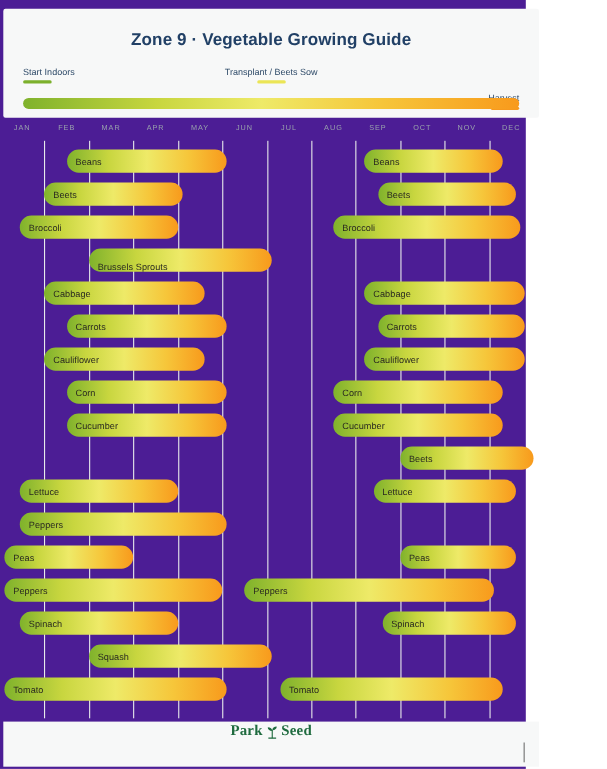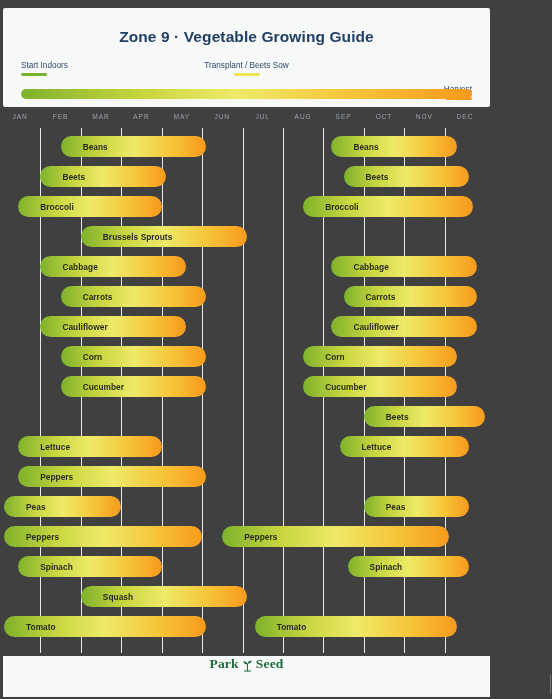--- a/index.html
+++ b/index.html
@@ -7,23 +7,23 @@
   html, body {
     width: 552px;
     height: 699px;
     background: #ffffff;
     font-family: "Liberation Sans", sans-serif;
     overflow: hidden;
   }
 
   #page {
     position: relative;
-    width: 552px;
+    width: 478px;
     height: 699px;
-    background: #404040;
+    background: #4c1d95;
   }
 
   
   .header {
     position: absolute;
     left: 3px;
     top: 8px;
     width: 487px;
     height: 99px;
     background: #f7f8f8;
@@ -128,23 +128,23 @@
   .bar {
     position: absolute;
     height: 21px;
     border-radius: 11px;
     display: flex;
     align-items: center;
     overflow: hidden;
   }
   .bar .bar-label {
     font-size: 8.3px;
-    font-weight: bold;
+    font-weight: normal;
     color: #2a2a20;
-    padding-left: 22px;
+    padding-left: 8px;
     white-space: nowrap;
     letter-spacing: 0.05px;
   }
 
   
   .footer {
     position: absolute;
     left: 3px;
     top: 656px;
     width: 487px;
@@ -251,21 +251,21 @@
       </div>
       <div class="bar" style="left: 343.542px; top: 38px; width: 125.292px; height: 21px; background: linear-gradient(to right, rgb(127, 178, 44) 0%, rgb(200, 214, 63) 26%, rgb(238, 234, 104) 50%, rgb(246, 198, 58) 76%, rgb(248, 154, 28) 100%);">
         <span class="bar-label">Beets</span>
       </div>
       <div class="bar" style="left: 18.1875px; top: 68px; width: 143.479px; height: 21px; background: linear-gradient(to right, rgb(127, 178, 44) 0%, rgb(200, 214, 63) 26%, rgb(238, 234, 104) 50%, rgb(246, 198, 58) 76%, rgb(248, 154, 28) 100%);">
         <span class="bar-label">Broccoli</span>
       </div>
       <div class="bar" style="left: 303.125px; top: 68px; width: 169.75px; height: 21px; background: linear-gradient(to right, rgb(127, 178, 44) 0%, rgb(200, 214, 63) 26%, rgb(238, 234, 104) 50%, rgb(246, 198, 58) 76%, rgb(248, 154, 28) 100%);">
         <span class="bar-label">Broccoli</span>
       </div>
-      <div class="bar" style="left: 80.8333px; top: 98px; width: 165.708px; height: 21px; background: linear-gradient(to right, rgb(127, 178, 44) 0%, rgb(200, 214, 63) 26%, rgb(238, 234, 104) 50%, rgb(246, 198, 58) 76%, rgb(248, 154, 28) 100%);">
+      <div class="bar" style="left: 80.8333px; top: 98px; width: 165.708px; height: 21px; background: linear-gradient(to right, rgb(127, 178, 44) 0%, rgb(200, 214, 63) 26%, rgb(238, 234, 104) 50%, rgb(246, 198, 58) 76%, rgb(248, 154, 28) 100%); align-items: flex-end;">
         <span class="bar-label">Brussels Sprouts</span>
       </div>
       <div class="bar" style="left: 40.4167px; top: 128px; width: 145.5px; height: 21px; background: linear-gradient(to right, rgb(127, 178, 44) 0%, rgb(200, 214, 63) 26%, rgb(238, 234, 104) 50%, rgb(246, 198, 58) 76%, rgb(248, 154, 28) 100%);">
         <span class="bar-label">Cabbage</span>
       </div>
       <div class="bar" style="left: 331.417px; top: 128px; width: 145.5px; height: 21px; background: linear-gradient(to right, rgb(127, 178, 44) 0%, rgb(200, 214, 63) 26%, rgb(238, 234, 104) 50%, rgb(246, 198, 58) 76%, rgb(248, 154, 28) 100%);">
         <span class="bar-label">Cabbage</span>
       </div>
       <div class="bar" style="left: 60.625px; top: 158px; width: 145.5px; height: 21px; background: linear-gradient(to right, rgb(127, 178, 44) 0%, rgb(200, 214, 63) 26%, rgb(238, 234, 104) 50%, rgb(246, 198, 58) 76%, rgb(248, 154, 28) 100%);">
         <span class="bar-label">Carrots</span>

